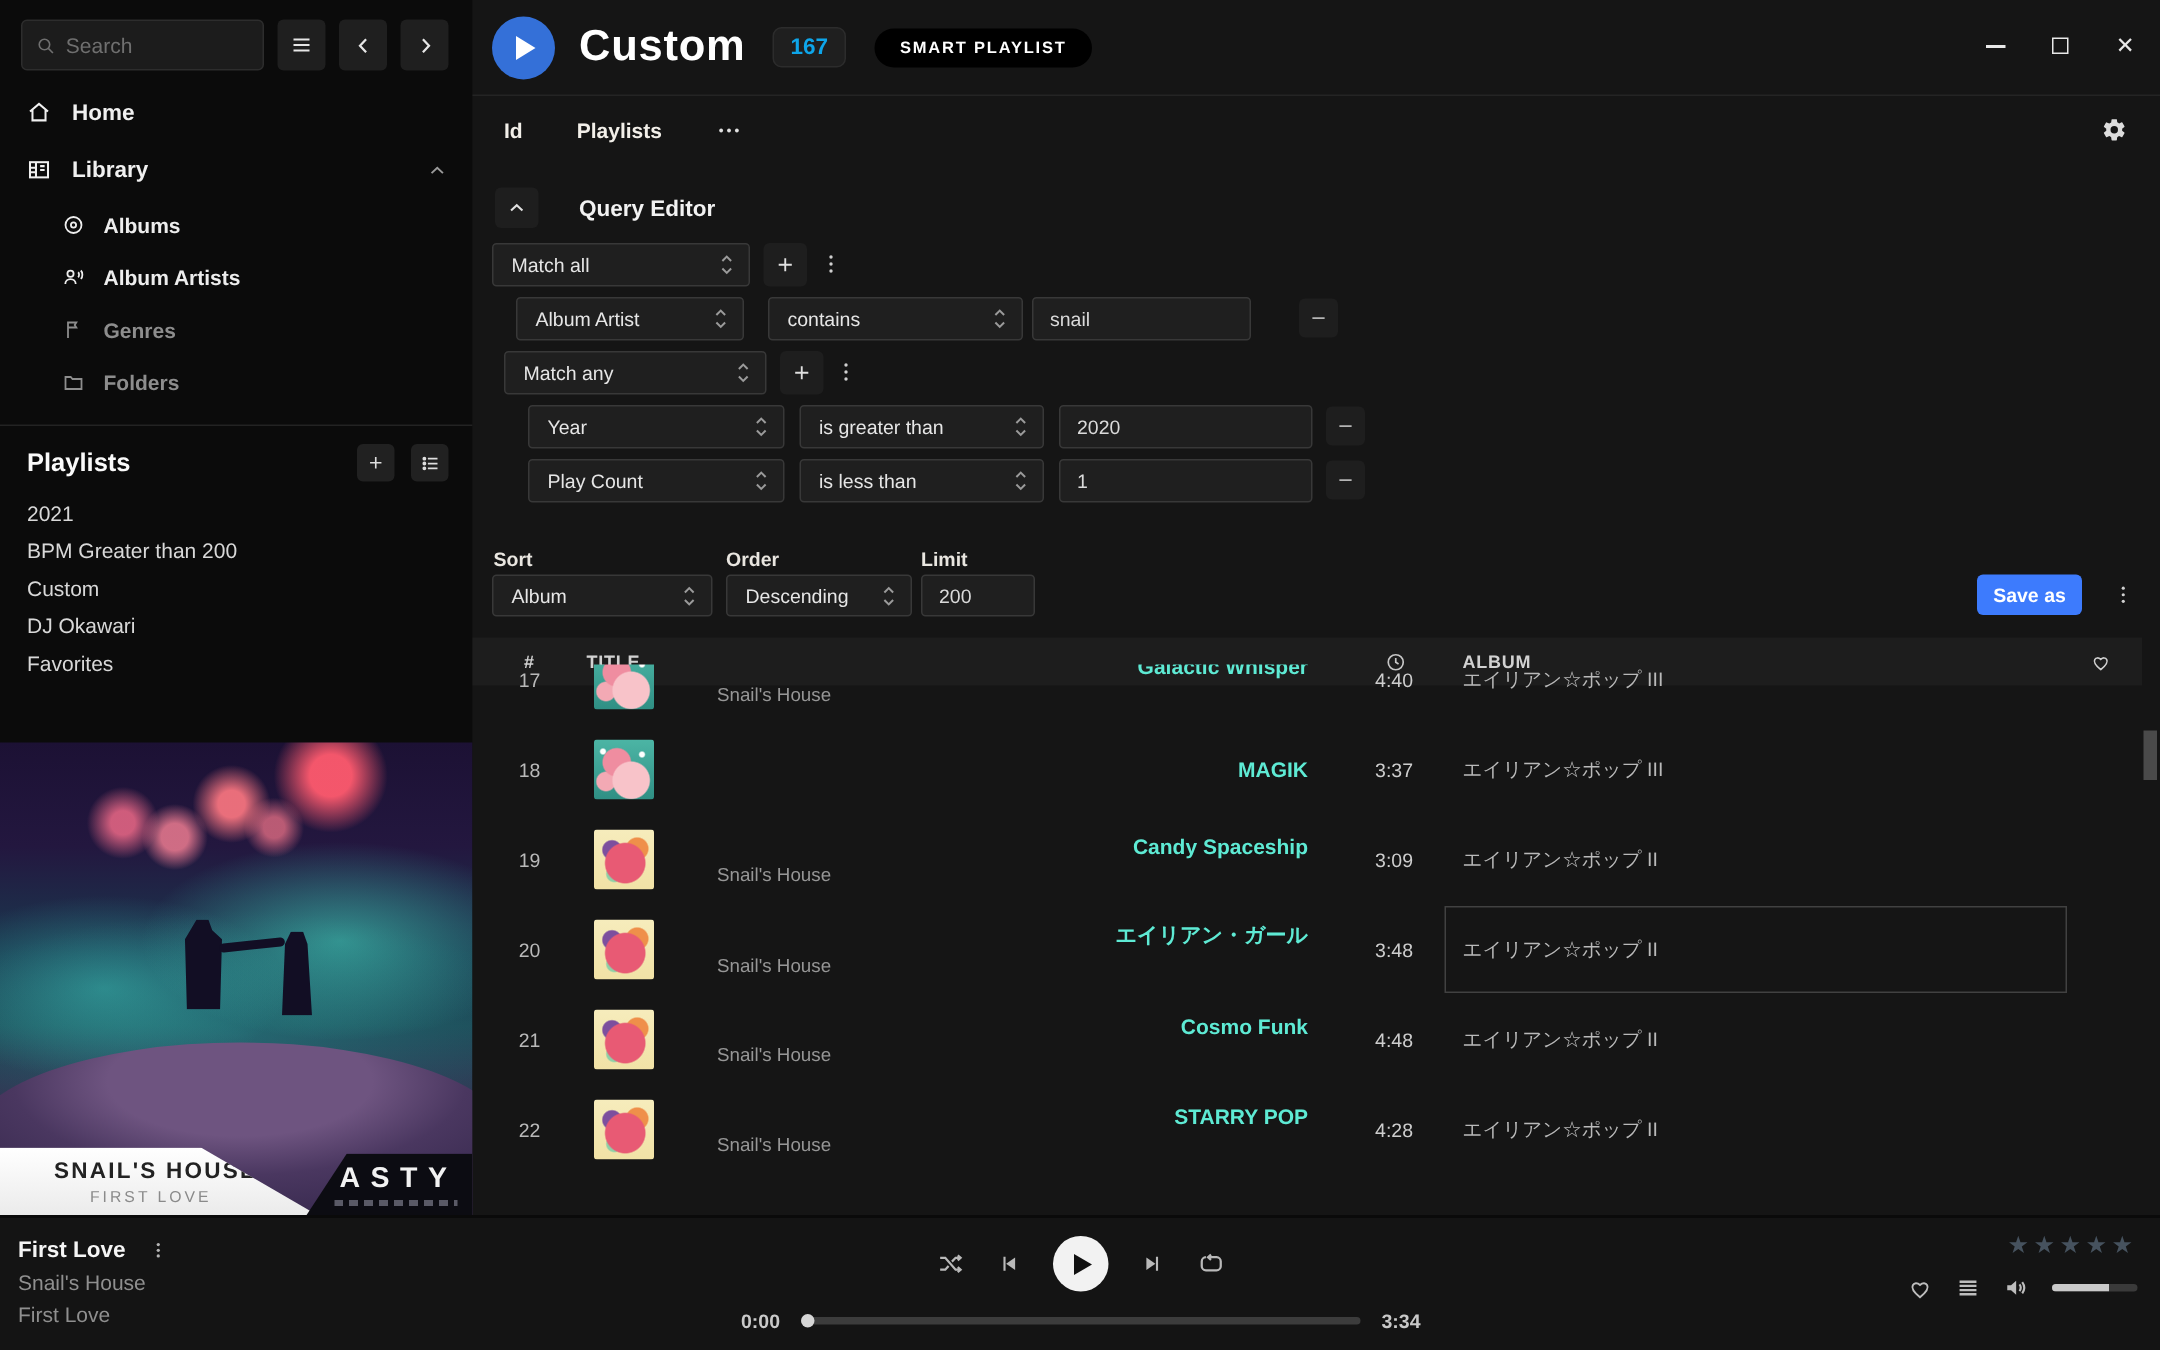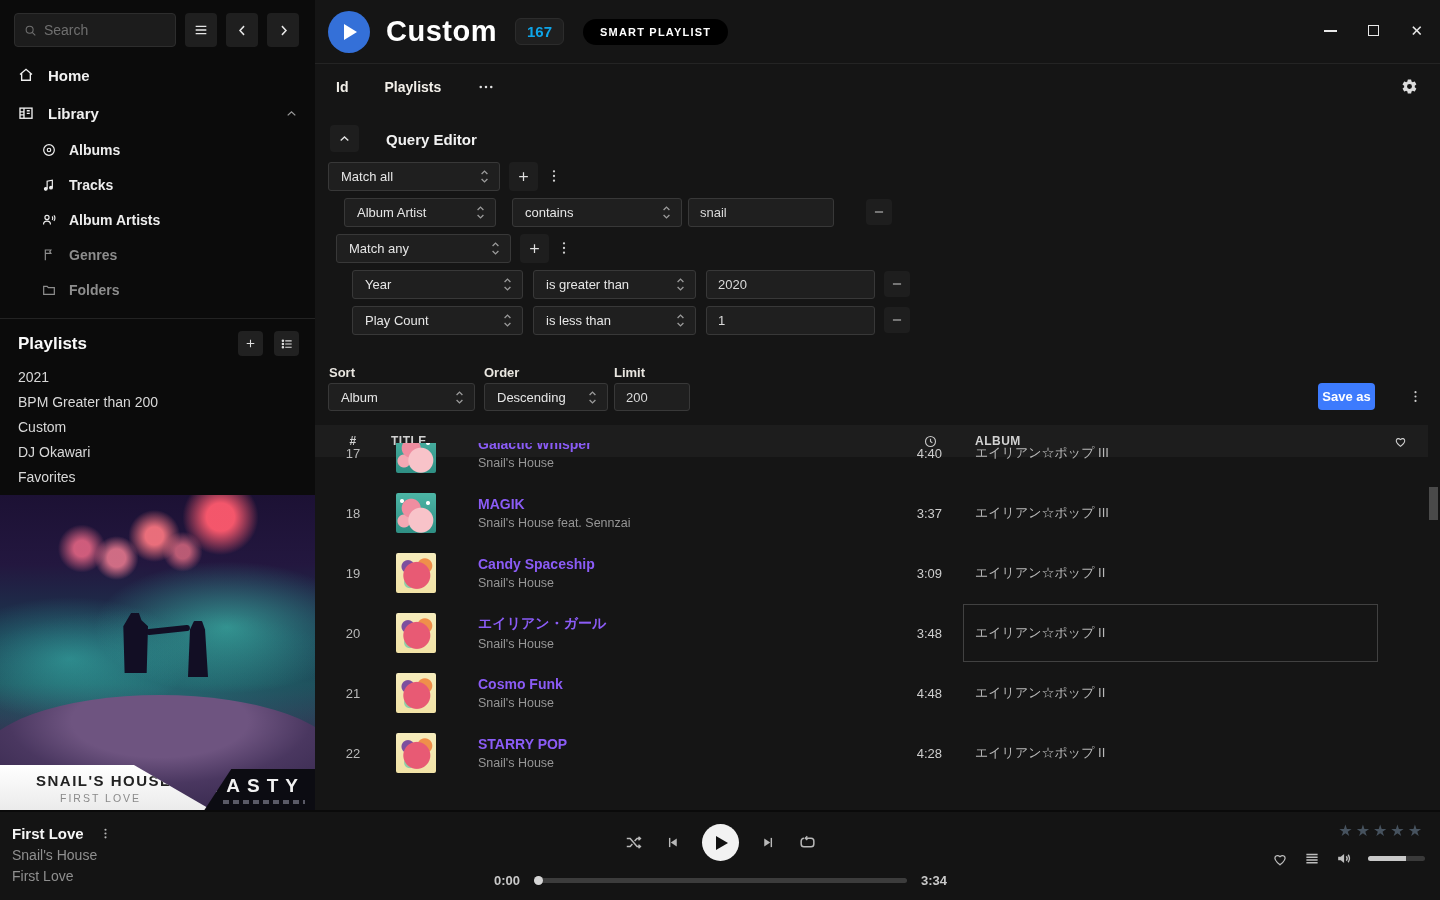--- a/index.html
+++ b/index.html
@@ -79,21 +79,21 @@
 
   
   .qe { position:absolute; left:0; top:110px; width:1125px; height:315px; }
   .qe .abs { position:absolute; }
   .btn-sq { background:#1e1e1e; border-radius:4px; display:flex; align-items:center; justify-content:center; color:#e0e0e0; }
   .qe-label { font-size:15px; font-weight:bold; color:#f2f2f2; }
   .select { background:#1f1f1f; border:1px solid #383838; border-radius:3px; height:29px; display:flex; align-items:center; padding:0 10px 0 12px; font-size:13px; color:#e6e6e6; }
   .select .grow { flex:1; }
   .tfield { background:#1f1f1f; border:1px solid #383838; border-radius:3px; height:29px; padding:0 11px; font-size:13px; color:#dadada; outline:none; width:100%; }
   .sec-label { font-size:13px; font-weight:bold; color:#e9e6e0; }
-  .save-btn { background:#3d7bfd; color:#fff; font-size:13px; font-weight:bold; border:none; border-radius:4px; width:57px; height:27px; }
+  .save-btn { background:#3d7bfd; color:#fff; font-size:13px; font-weight:bold; border:none; border-radius:4px; width:70px; height:27px; }
   .kebab-btn { width:24px; height:27px; background:transparent; display:flex; align-items:center; justify-content:center; color:#d6d6d6; }
 
   
   .grid-cols { display:grid; grid-template-columns:76px 72px 409px 70px 430px 56px; align-items:center; }
   .list-header { position:absolute; top:425px; left:0; width:1113px; height:32px; background:#1d1d1d; font-size:12px; font-weight:bold; color:#d2d2d2; letter-spacing:.5px; }
   .lh-num { justify-self:center; }
   .lh-dur { justify-self:end; padding-right:4px; color:#c6c6c6; }
   .lh-album { padding-left:33px; }
   .lh-heart { justify-self:center; color:#cfcfcf; }
 
@@ -109,21 +109,21 @@
       radial-gradient(circle at 80% 25%, #fff 0 1.5px, rgba(0,0,0,0) 2.5px),
       radial-gradient(circle at 15% 20%, #fff 0 1.5px, rgba(0,0,0,0) 2.5px),
       linear-gradient(180deg,#4cb5a5,#2f8f84); }
   .art-b { background:
       radial-gradient(circle at 52% 56%, #e85a74 0 13px, rgba(0,0,0,0) 14px),
       radial-gradient(circle at 72% 32%, #ef8f4a 0 7px, rgba(0,0,0,0) 8px),
       radial-gradient(circle at 30% 34%, #7c4f9e 0 6px, rgba(0,0,0,0) 7px),
       radial-gradient(circle at 34% 74%, #8fd0a8 0 5px, rgba(0,0,0,0) 6px),
       linear-gradient(#f6ecbc,#f1e2a6); }
   .t-info { display:flex; flex-direction:column; gap:4px; padding-left:15px; }
-  .t-title { font-size:14px; font-weight:bold; color:#8b5cf6; }
+  .t-title { font-size:14px; font-weight:bold; color:#5eead4;text-align:right; }
   .t-artist { font-size:12.5px; color:#969696; }
   .t-dur { justify-self:end; font-size:13px; color:#cdcdcd; }
   .t-album { padding-left:33px; font-size:13px; color:#b9b9b9; position:relative; height:100%; display:flex; align-items:center; }
   .track-row.focused .t-album::after { content:""; position:absolute; left:21px; right:-6px; top:1px; bottom:1px; border:1px solid #414141; }
   .scroll-thumb { position:absolute; right:2px; top:487px; width:9px; height:33px; background:#4a4a4a; }
 
   
   .player { position:absolute; left:0; bottom:0; width:1440px; height:90px; background:#141414; border-top:2px solid #0a0a0a; }
   .now-playing { position:absolute; left:12px; top:13px; }
   .np-title-row { display:flex; align-items:center; gap:15px; }
@@ -194,28 +194,20 @@
     <div class="sub-list">
       <div class="sub-item">
         <svg width="16" height="16" viewBox="0 0 24 24" fill="none" stroke="currentColor" stroke-width="1.8">
             <circle cx="12" cy="12" r="8"></circle>
             <circle cx="12" cy="12" r="2.6"></circle>
           </svg>
         <span>Albums</span>
       </div>
       <div class="sub-item">
         <svg width="16" height="16" viewBox="0 0 24 24" fill="none" stroke="currentColor" stroke-width="1.8">
-            <path d="M9.2 17.6V6.4L17 4.8v11"></path>
-            <circle cx="7.2" cy="17.8" r="2" fill="currentColor"></circle>
-            <circle cx="15" cy="16" r="2" fill="currentColor"></circle>
-          </svg>
-        <span>Tracks</span>
-      </div>
-      <div class="sub-item">
-        <svg width="16" height="16" viewBox="0 0 24 24" fill="none" stroke="currentColor" stroke-width="1.8">
             <circle cx="9" cy="8.2" r="3.1"></circle>
             <path d="M3.8 18.6c0-3.1 2.3-5 5.2-5s5.2 1.9 5.2 5M16.6 6.8c1.3 1.1 1.3 3.9 0 5M19.3 5c2.1 1.9 2.1 6.4 0 8.4"></path>
           </svg>
         <span>Album Artists</span>
       </div>
       <div class="sub-item dim">
         <svg width="16" height="16" viewBox="0 0 24 24" fill="none" stroke="currentColor" stroke-width="1.8">
             <path d="M6.5 20V4.5h8.3L13.2 7l1.6 2.5H6.5"></path>
           </svg>
         <span>Genres</span>
@@ -469,21 +461,20 @@
           </span>
           <span class="t-dur">4:40</span>
           <span class="t-album">エイリアン☆ポップ III</span>
           <span></span>
         </div>
         <div class="track-row grid-cols">
           <span class="t-num">18</span>
           <span class="t-art art-a"></span>
           <span class="t-info">
             <span class="t-title">MAGIK</span>
-            <span class="t-artist">Snail's House feat. Sennzai</span>
           </span>
           <span class="t-dur">3:37</span>
           <span class="t-album">エイリアン☆ポップ III</span>
           <span></span>
         </div>
         <div class="track-row grid-cols">
           <span class="t-num">19</span>
           <span class="t-art art-b"></span>
           <span class="t-info">
             <span class="t-title">Candy Spaceship</span>

